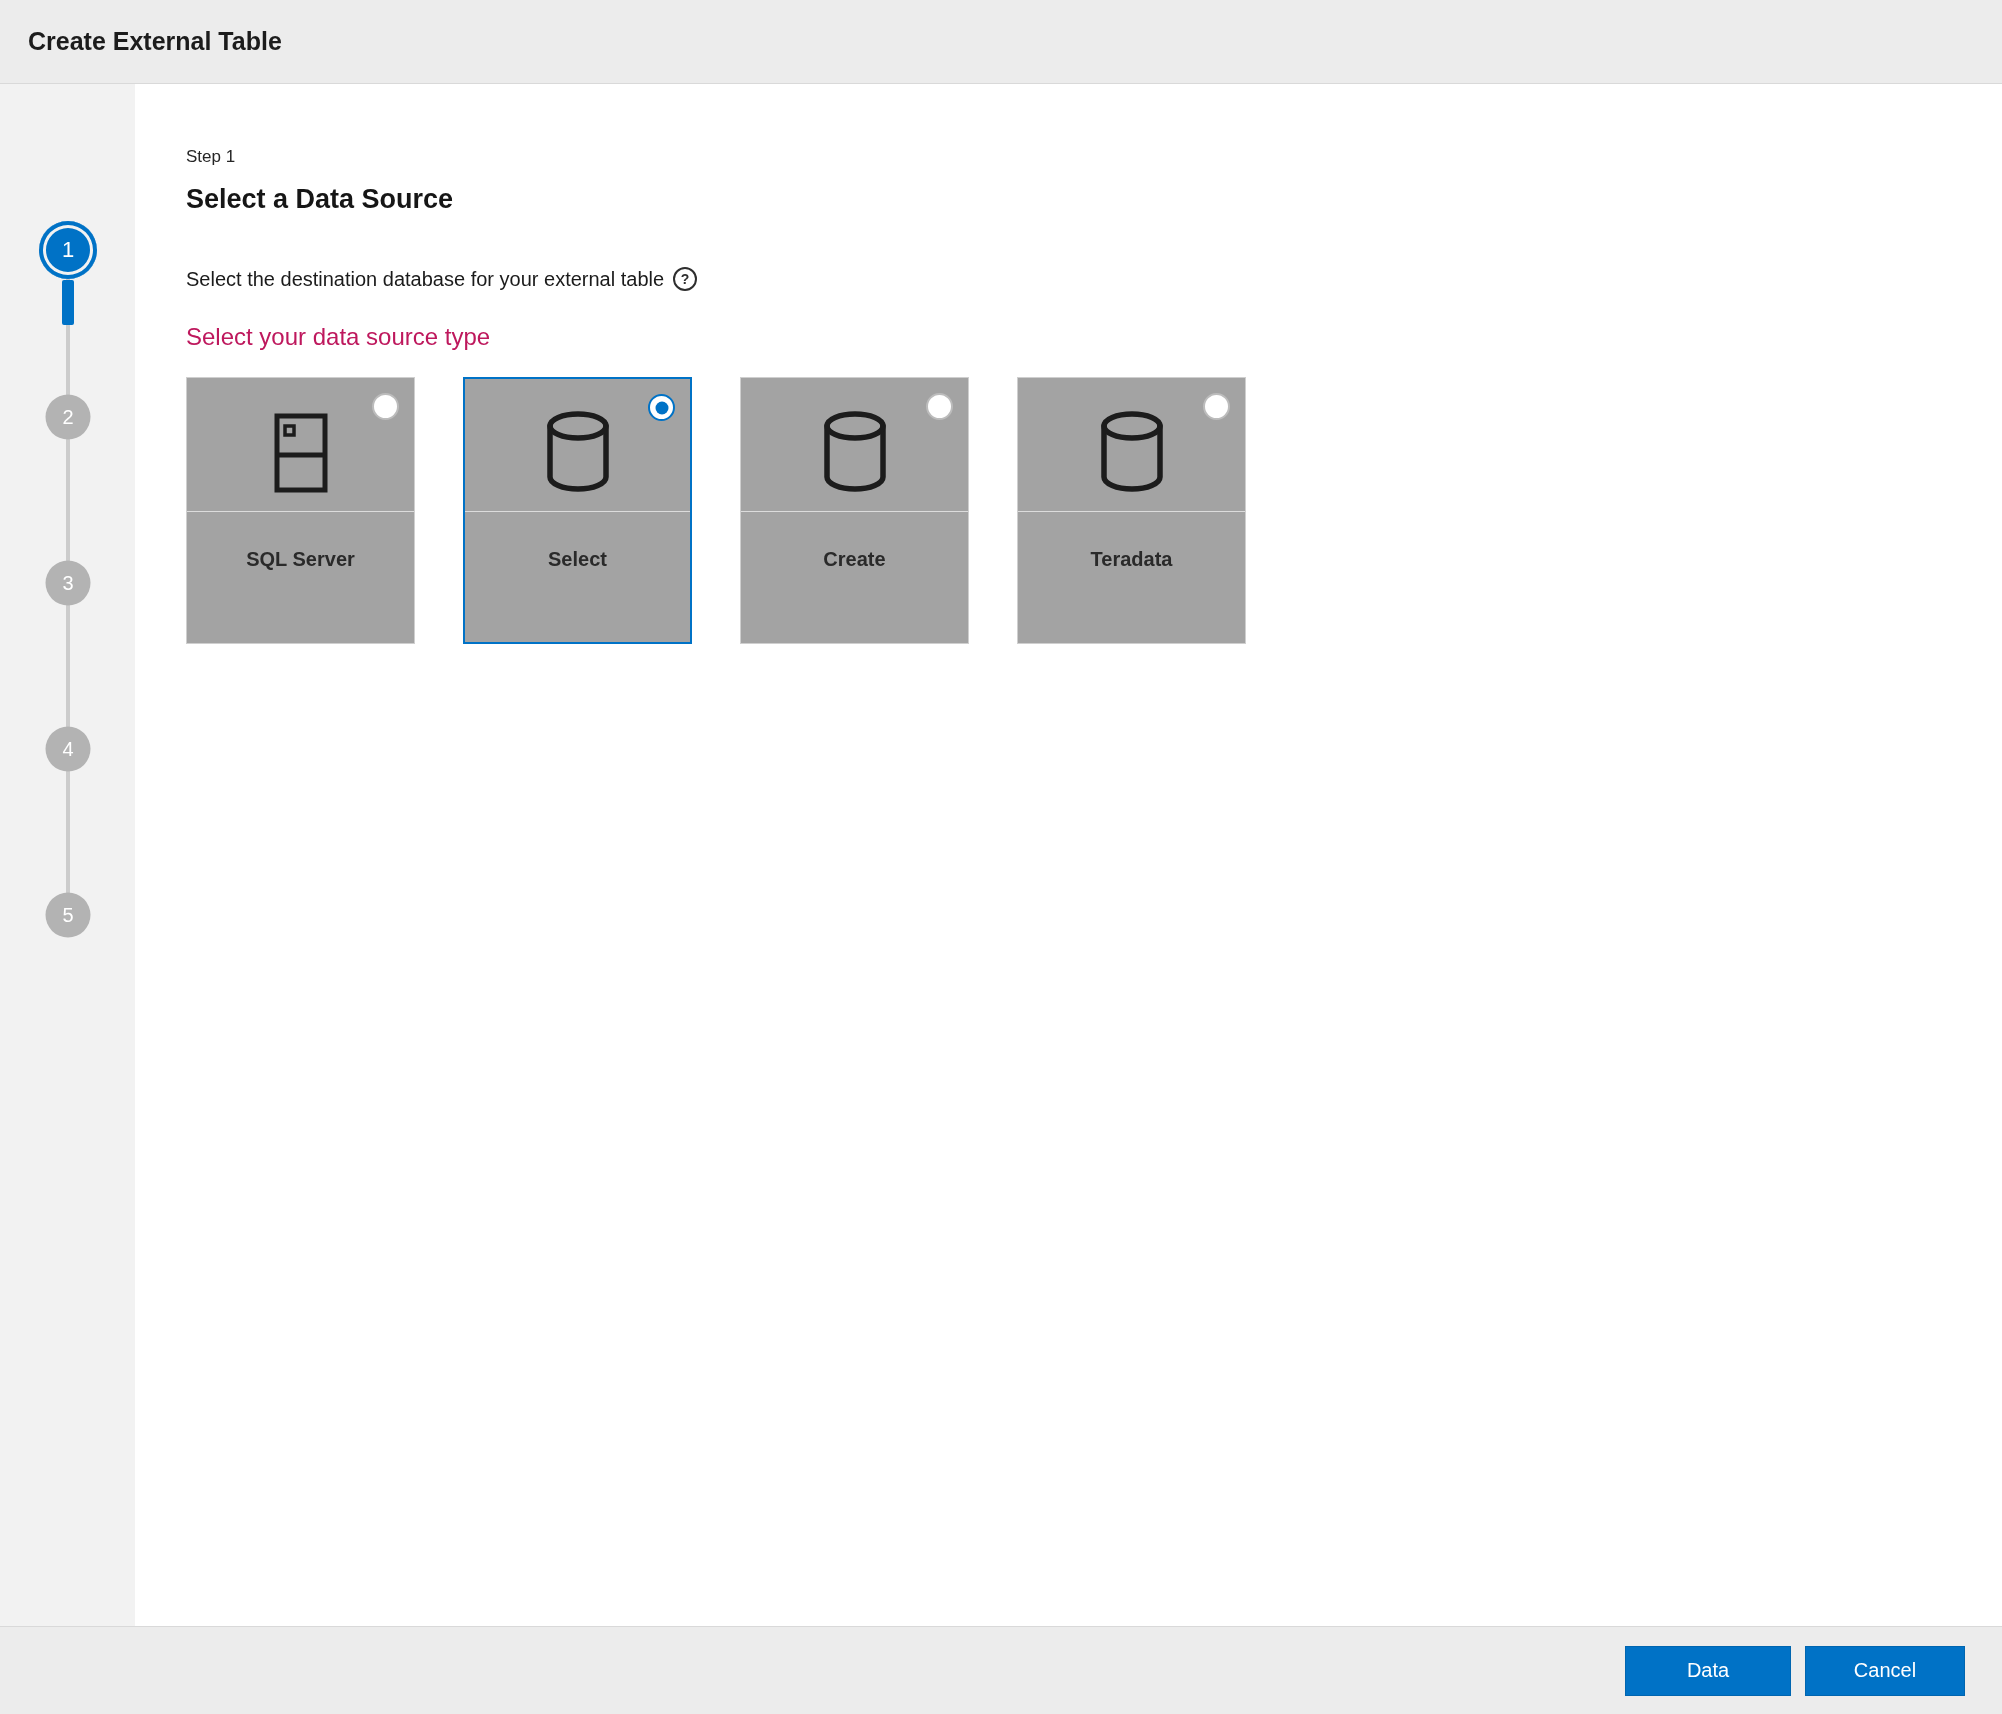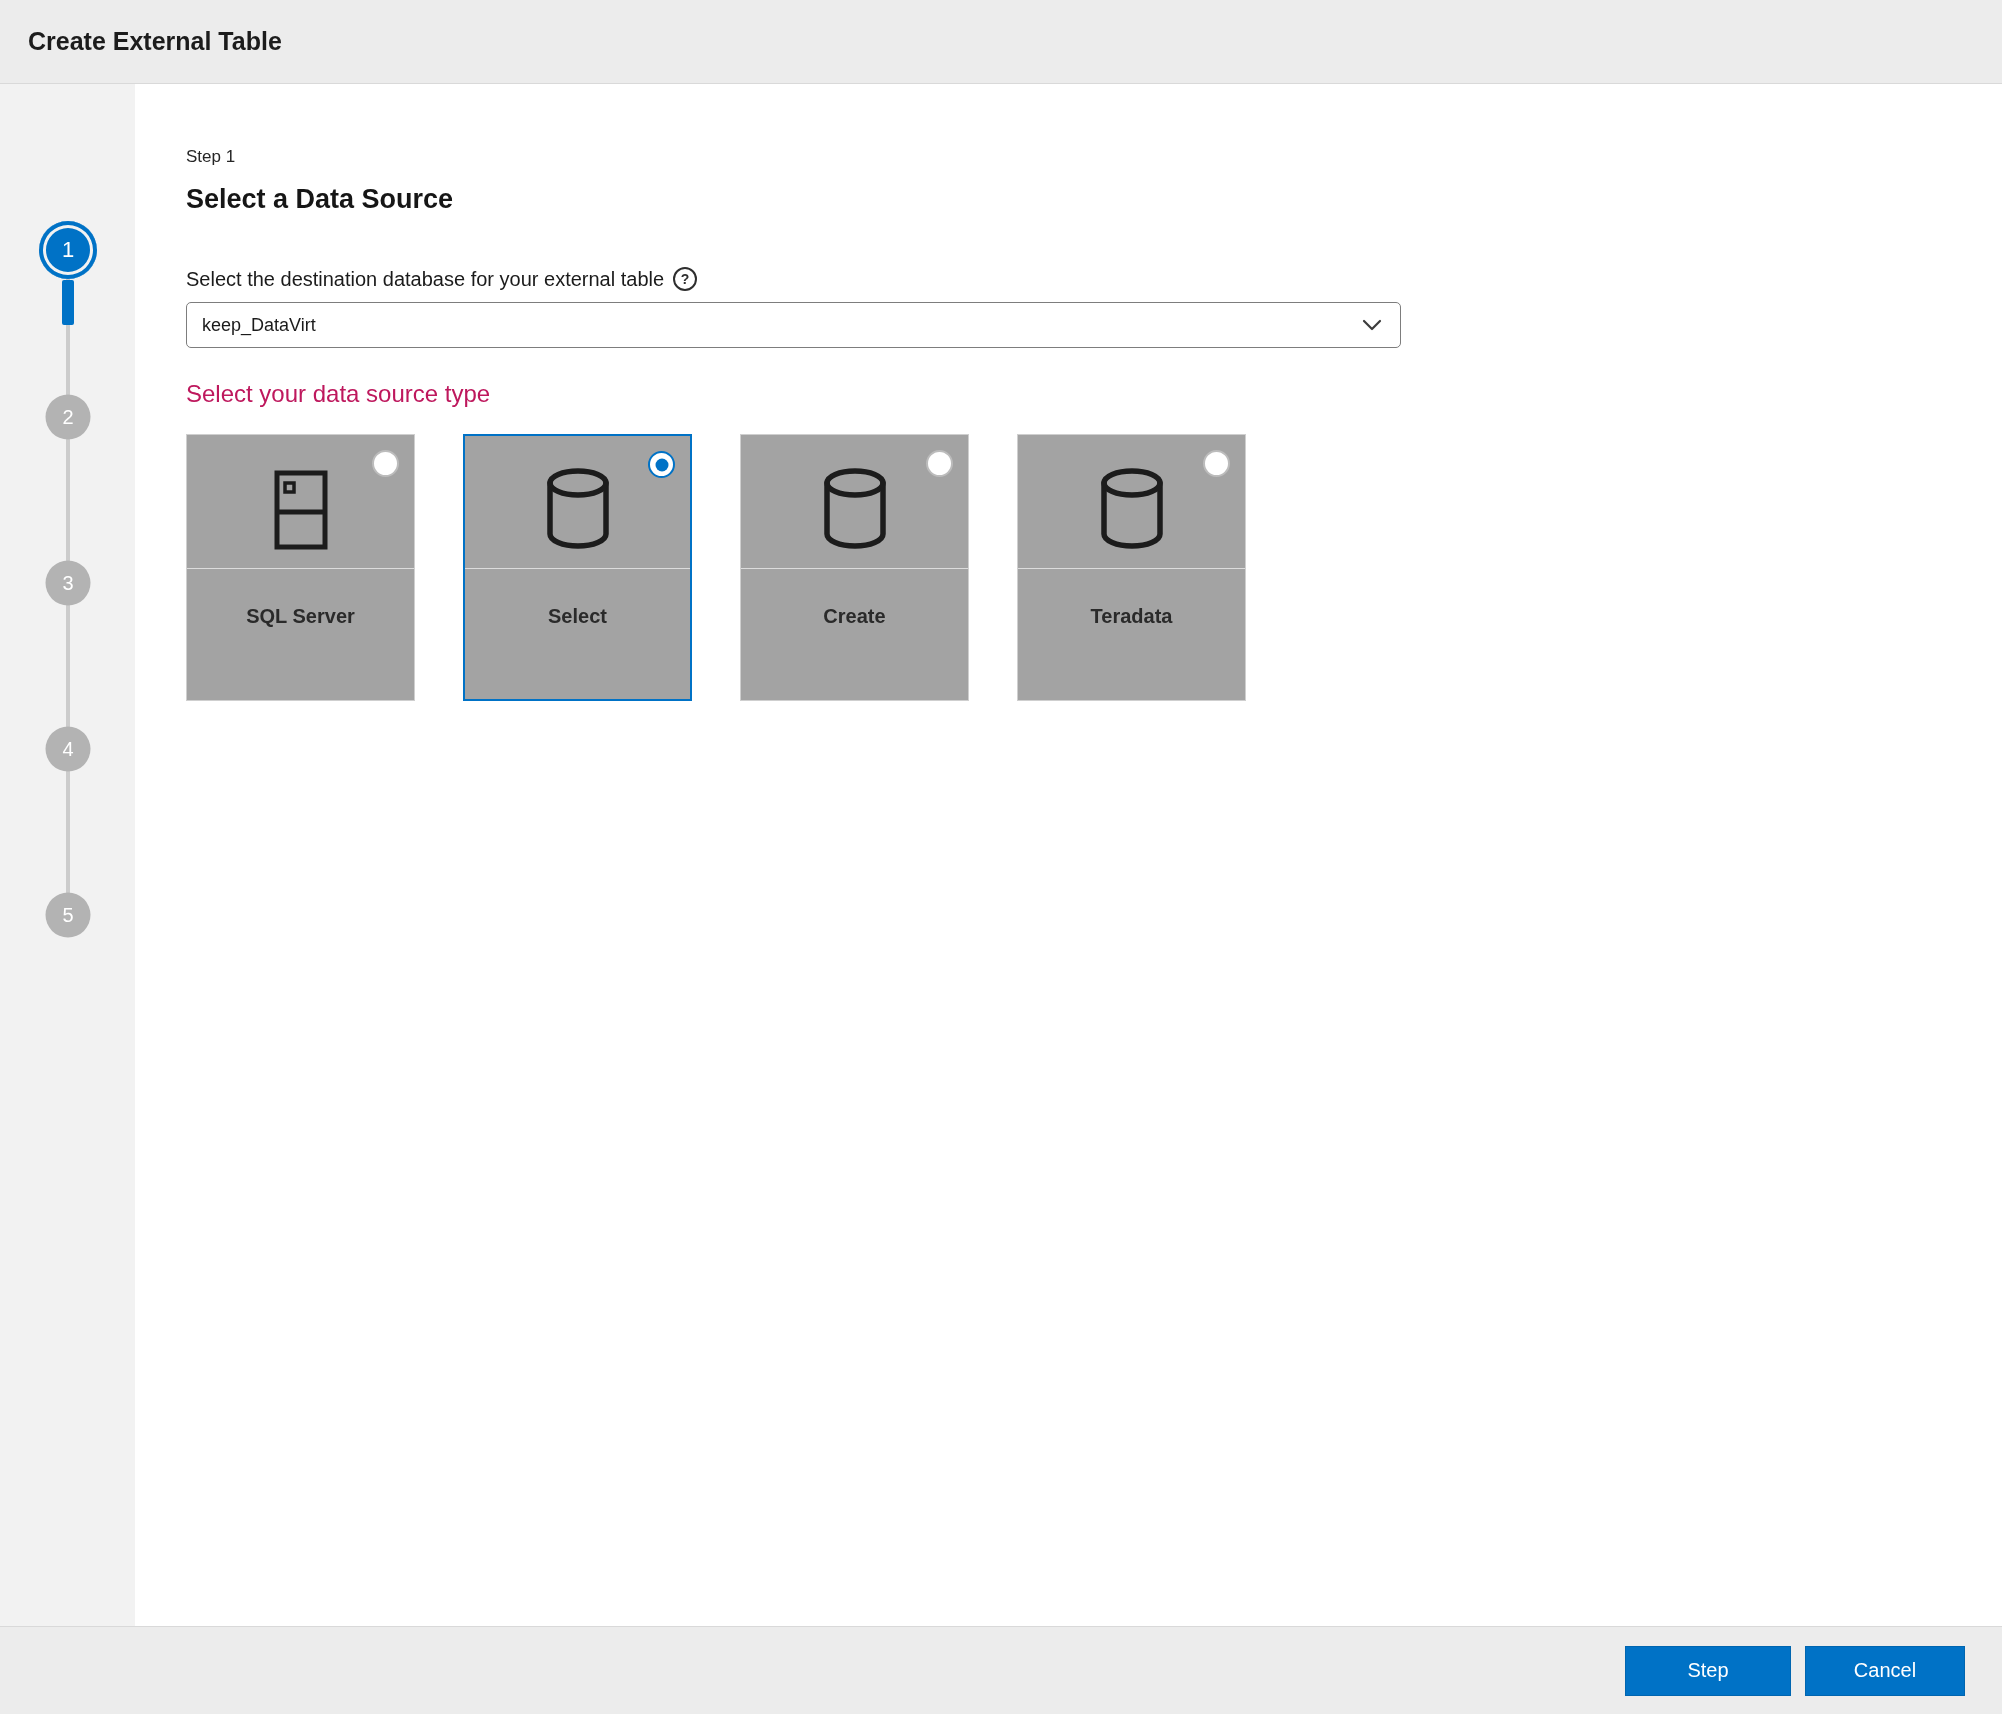--- a/index.html
+++ b/index.html
@@ -174,28 +174,20 @@
 
   <div class="content">
     <div class="step-label">Step 1</div>
     <div class="page-title">Select a Data Source</div>
 
     <div class="field-label-row">
       <span>Select the destination database for your external table</span>
       <span class="help-icon">?</span>
     </div>
 
-    <div class="dropdown">
-      <span>keep_DataVirt</span>
-      <span class="chevron">
-        <svg width="20" height="12" viewBox="0 0 20 12">
-          <polyline points="2,2 10,10 18,2" fill="none" stroke="#3c3c3c" stroke-width="2.2" stroke-linecap="round" stroke-linejoin="round"></polyline>
-        </svg>
-      </span>
-    </div>
 
     <div class="section-label">Select your data source type</div>
 
     <div class="cards">
 
       <div class="card">
         <span class="radio"></span>
         <div class="icon-area">
           <span>
             <svg width="56" height="80" viewBox="0 0 56 80">
@@ -247,15 +239,15 @@
           </span>
         </div>
         <div class="card-label">Teradata</div>
       </div>
 
     </div>
   </div>
 </div>
 
 <div class="footer">
-  <div class="btn btn-next">Step</div>
+  <div class="btn btn-next">Data</div>
   <div class="btn btn-cancel">Cancel</div>
 </div>
 
 </body></html>

